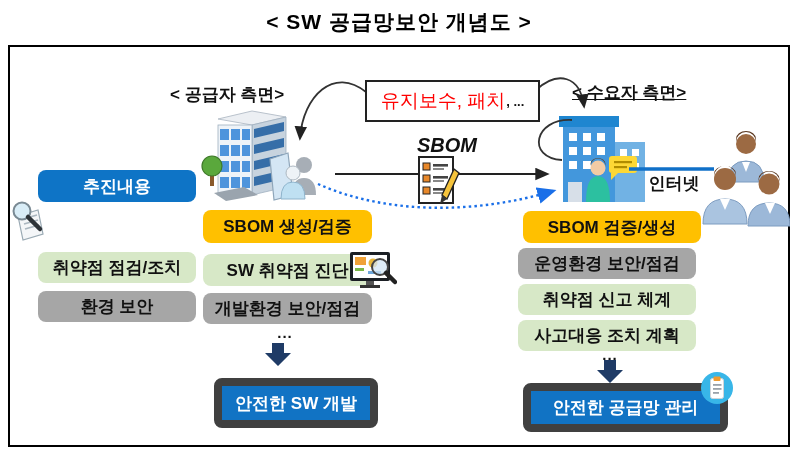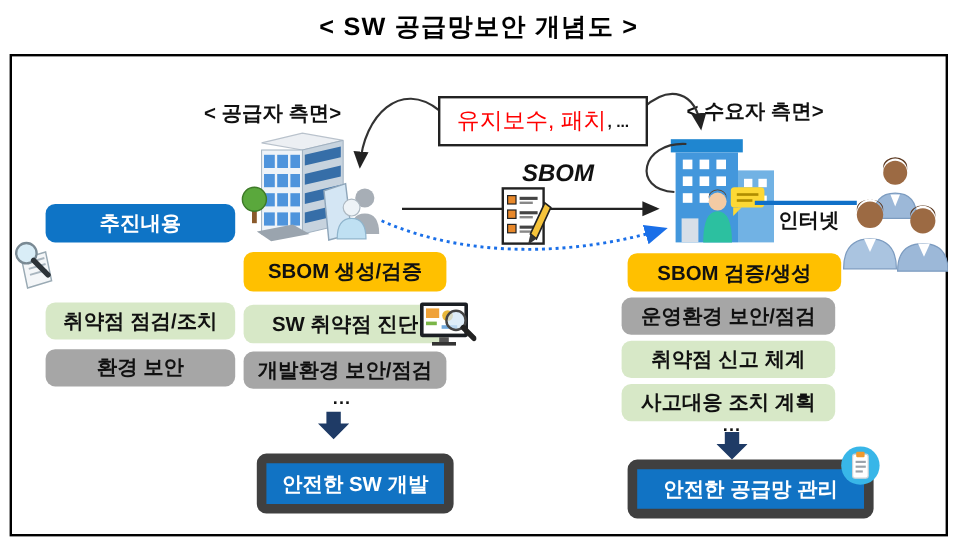--- a/index.html
+++ b/index.html
@@ -18,22 +18,22 @@
   }
   .side-label{font-size:17px;font-weight:700;white-space:nowrap;}
   .maint-box{
     left:365px;top:80px;width:171px;height:38px;background:#fff;
     border:2px solid #222;display:flex;align-items:center;justify-content:center;
     white-space:nowrap;z-index:5;
   }
   .maint-red{color:var(--red-text,#f00);font-size:19px;font-weight:400;}
   .maint-black{color:#111;font-size:13px;font-weight:700;margin-left:1px;}
   .sbom-label{
-    left:403px;top:134px;width:74px;text-align:left;
-    font-style:italic;font-weight:700;font-size:20px;margin-left:32px;
+    left:403px;top:134px;width:74px;text-align:right;
+    font-style:italic;font-weight:700;font-size:20px;
   }
   .internet-label{
     left:643px;top:172px;width:62px;text-align:center;
     font-size:17px;font-weight:700;
   }
   .box{
     border-radius:8px;display:flex;align-items:center;justify-content:center;
     font-size:17px;font-weight:700;color:#111;white-space:nowrap;
   }
   .c-blue{background:var(--header-blue,#0e74c6);color:#fff;}
@@ -73,21 +73,21 @@
     <path d="M 335 174 L 547 174" fill="none" stroke="#222" stroke-width="1.8" marker-end="url(#mBlack)"></path>
     <path d="M 318 184 C 390 216, 480 213, 553 191" fill="none" stroke="#1a6fe8" stroke-width="2.4" stroke-dasharray="2.5 3.2" marker-end="url(#mBlue)"></path>
     <path d="M 629 169 L 714 169" stroke="#1070c8" stroke-width="3.5"></path>
   </svg>
 
   <div class="abs side-label" style="left:170px;top:83px;width:160px;">&lt; 공급자 측면&gt;</div>
   <div class="abs maint-box">
     <span class="maint-red">유지보수, 패치</span>
     <span class="maint-black">, ...</span>
   </div>
-  <div class="abs side-label" style="left:572px;top:81px;width:140px;">&lt; 수요자 측면&gt;</div>
+  <div class="abs side-label" style="left:572px;top:81px;width:140px;text-decoration:underline;">&lt; 수요자 측면&gt;</div>
 
   <svg class="abs" style="left:200px;top:103px;z-index:3;" width="140" height="100" viewBox="0 0 140 100">
     <polygon points="18,16 52,8 86,14 52,22" fill="#eceff3" stroke="#b9c2cc" stroke-width="1"></polygon>
     <polygon points="52,22 86,14 86,84 52,92" fill="#c7d3de" stroke="#9fb0bf" stroke-width="0.8"></polygon>
     <rect x="18" y="22" width="34" height="70" fill="#eef3f8" stroke="#9fb0bf" stroke-width="0.8"></rect>
     <g>
       <rect x="20" y="26" width="30" height="11" fill="#4e94dc"></rect>
       <rect x="20" y="42" width="30" height="11" fill="#4e94dc"></rect>
       <rect x="20" y="58" width="30" height="11" fill="#4e94dc"></rect>
       <rect x="20" y="74" width="30" height="11" fill="#4e94dc"></rect>

